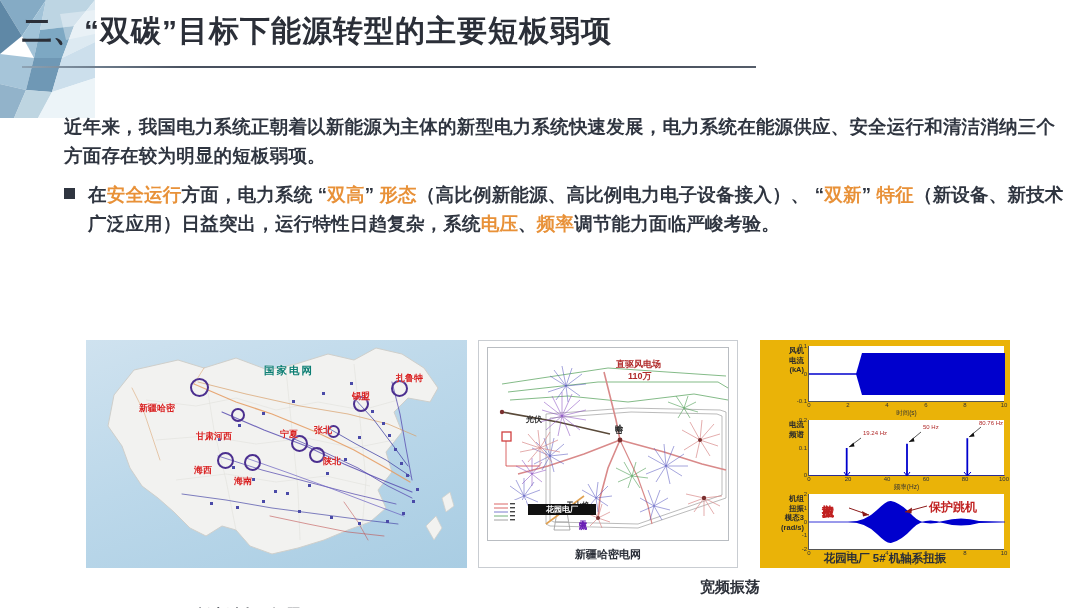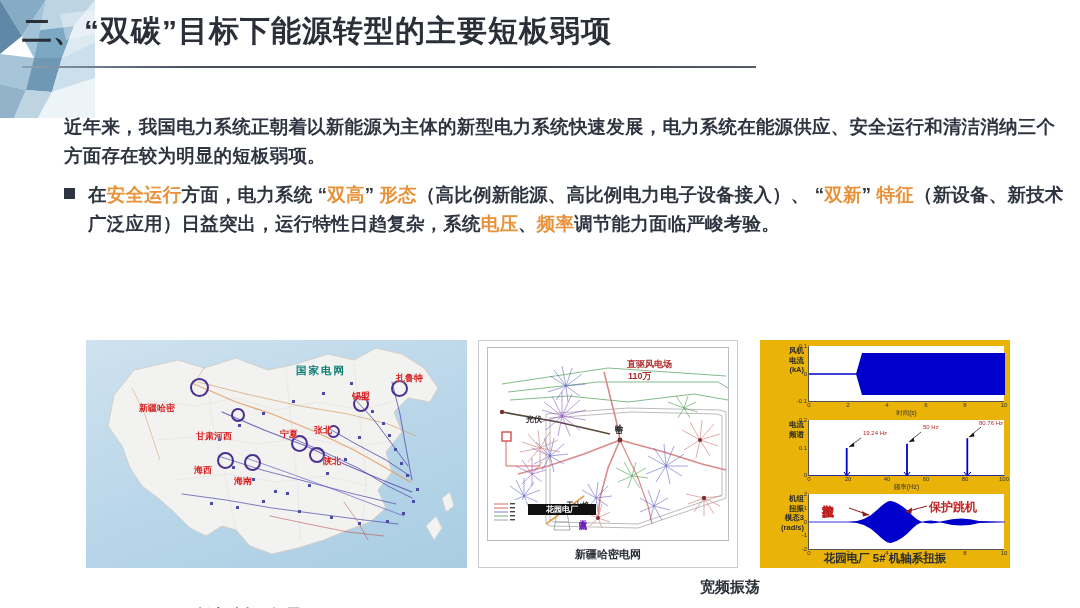--- a/index.html
+++ b/index.html
@@ -99,21 +99,21 @@
     position:absolute; inset:0;
     background: linear-gradient(160deg,#cfe2ef 0%, #bcd8ea 45%, #a9cde3 100%);
   }
   .map-label {
     position: absolute;
     font-size: 9px; font-weight: bold;
     color: #d82222;
     white-space: nowrap;
     text-shadow: 0 0 2px rgba(255,255,255,.85);
   }
-  .map-label.teal { color: #0b7d72; font-size: 10.5px; letter-spacing: 2px; margin-left: 32px; }
+  .map-label.teal { color: #0b7d72; font-size: 10.5px; letter-spacing: 2px; }
   .map-ring {
     position: absolute;
     border: 2px solid #4b2f8f;
     border-radius: 50%;
     background: rgba(255,255,255,.06);
   }
 
   
   #net-inner {
     position:absolute; left:8px; top:6px; right:8px; bottom:26px;
@@ -421,21 +421,21 @@
           </g>
 
           <g stroke="#999" stroke-width="0.8" fill="none">
             <path d="M70,158 L66,182 L82,182 L78,158 Z"></path>
             <path d="M70,166 L78,166 M68,174 L80,174"></path>
           </g>
 
           <path d="M58,176 L96,148" stroke="#e0a050" stroke-width="1.6" fill="none"></path>
         </svg>
         <div id="net-labels">
-            <div class="net-label red" style="left: 139px; top: 10px;">直驱风电场</div>
+            <div class="net-label red" style="left: 128px; top: 10px;">直驱风电场</div>
             <div class="net-label red" style="left: 140px; top: 22px;">110万</div>
             <div class="net-label" style="left: 38px; top: 66px;">光伏</div>
             <div class="net-label" style="left: 126px; top: 70px; writing-mode: vertical-rl; text-orientation: upright; line-height: 8px;">哈密</div>
             <div class="net-label" style="left: 78px; top: 152px;">天山换</div>
             <div class="net-label purple" style="left: 90px; top: 166px; writing-mode: vertical-rl; text-orientation: upright; line-height: 8px;">天中直流</div>
             <div class="net-label chip" style="left: 40px; top: 156px;">花园电厂</div>
           </div>
       </div>
       <div id="net-caption">新疆哈密电网</div>
     </div>

